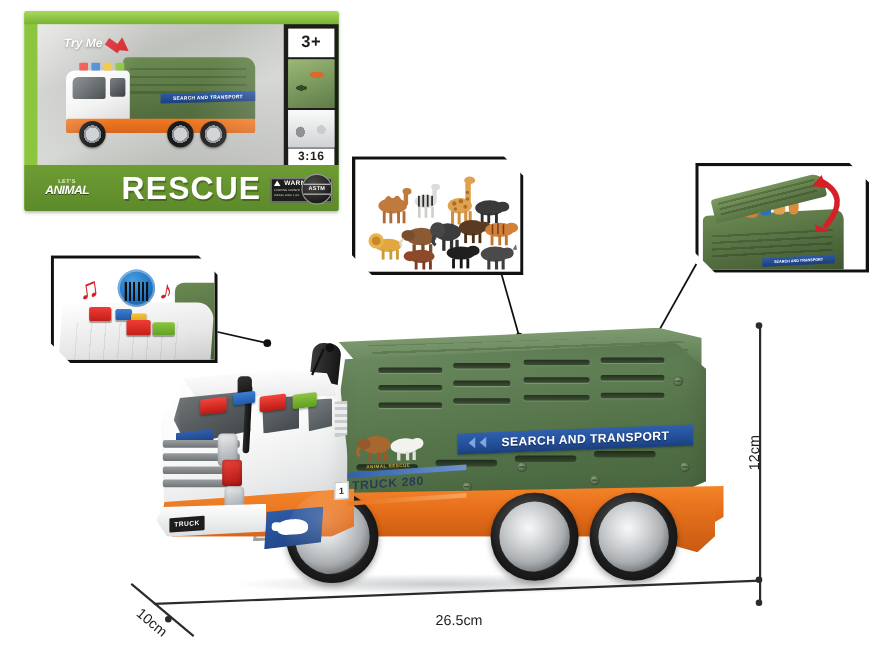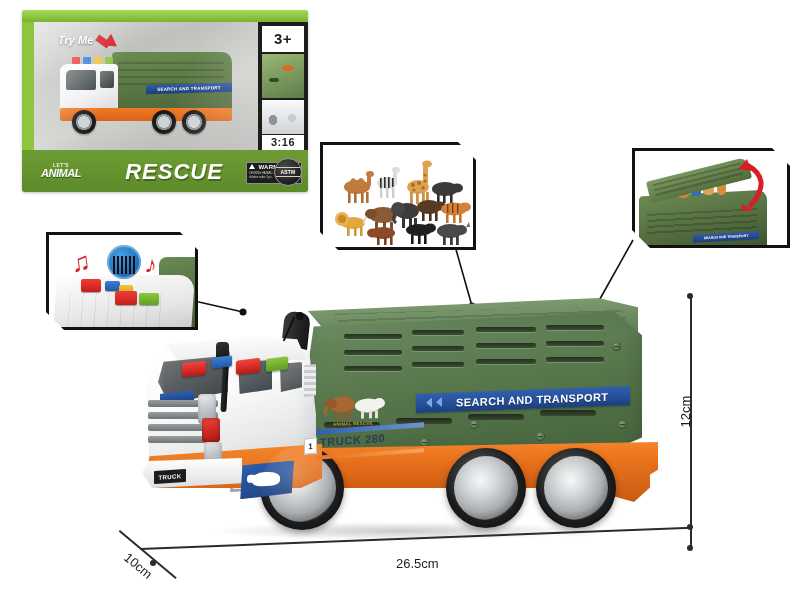--- a/index.html
+++ b/index.html
@@ -82,21 +82,21 @@
     flex-direction:column;line-height:1;
   }
   #brand-logo-sm{font-size:5px;color:#eaf5d8;font-weight:bold;letter-spacing:.4px;}
   #brand-logo-lg{
     font-size:11px;color:#ffffff;font-weight:bold;font-style:italic;
     letter-spacing:-.5px;text-shadow:0 1px 0 #2f4a14;
   }
   #rescue-word{
     position:absolute;left:82px;top:5px;width:140px;height:34px;
     display:flex;align-items:center;justify-content:center;
-    font-size:22px;font-weight:bold;font-style:italic;color:#ffffff;
+    font-size:29px;font-weight:bold;color:#ffffff;
     letter-spacing:1px;
     text-shadow:1px 2px 0 rgba(0,0,0,.28);
   }
   #warning-box{
     position:absolute;left:224px;top:12px;width:54px;height:20px;
     background:#1d1d1b;border:1px solid #8d8d8d;overflow:hidden;
   }
   #warn-title{
     position:absolute;left:0;top:1px;width:100%;text-align:center;
     font-size:6px;font-weight:bold;color:#ffffff;letter-spacing:.3px;

